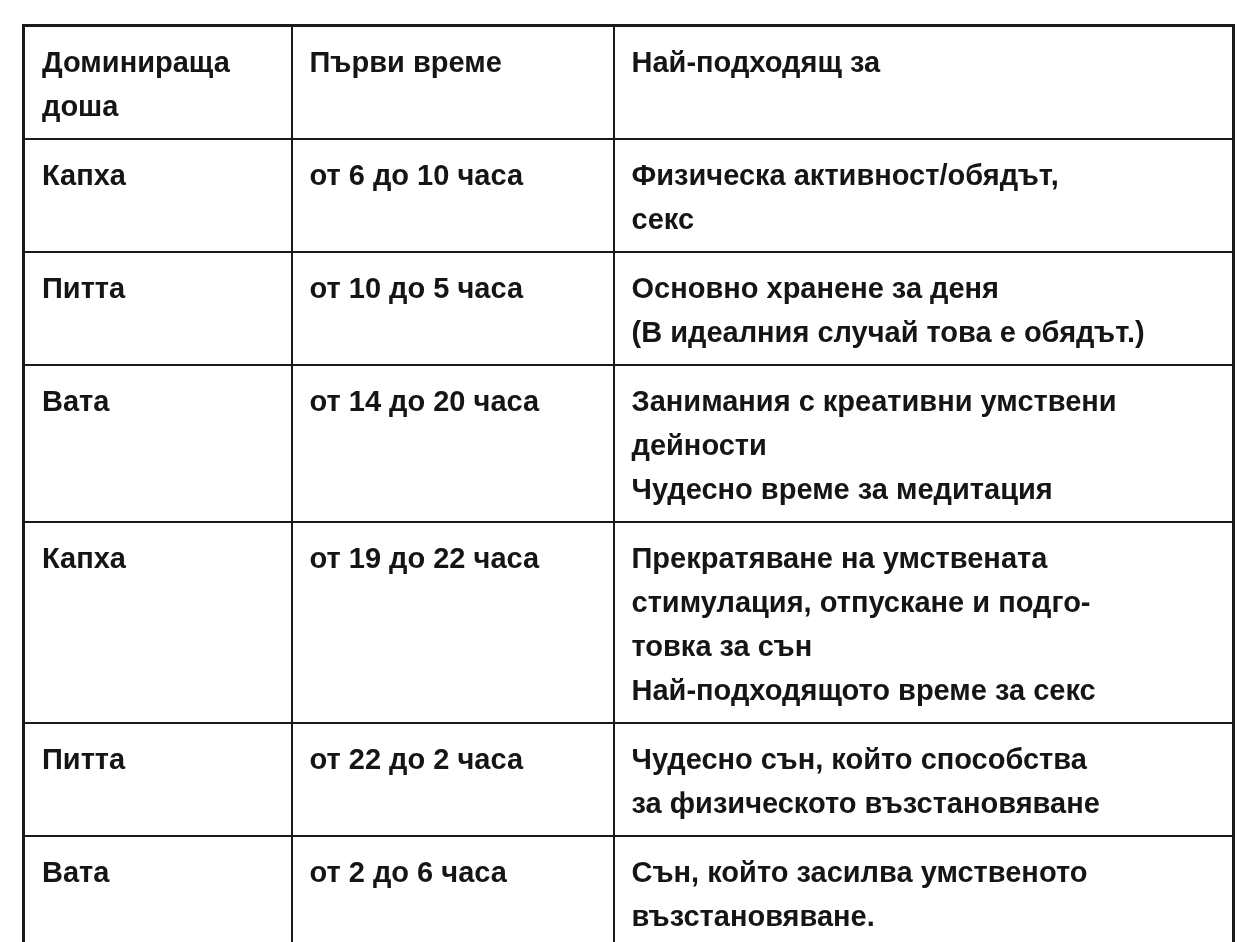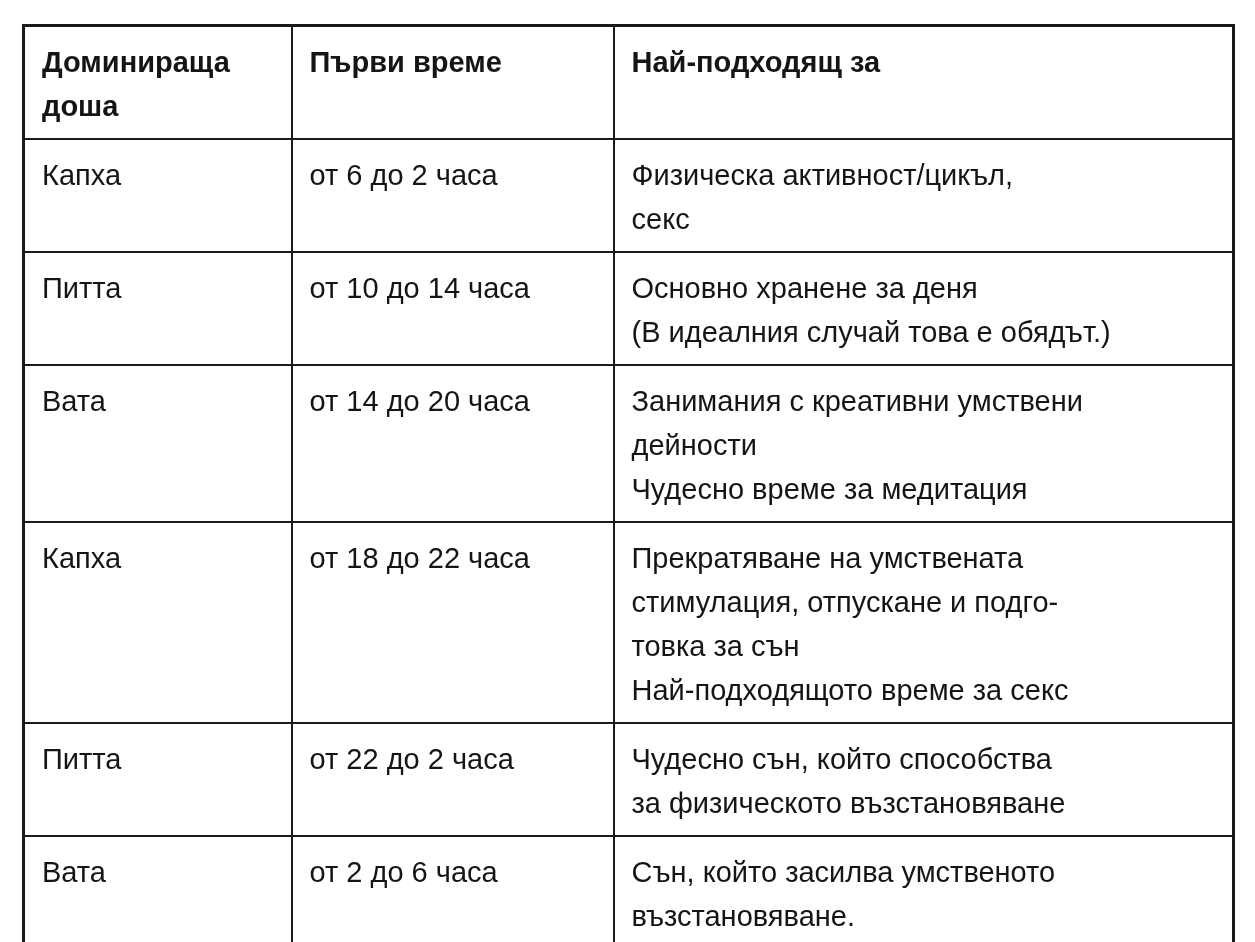--- a/index.html
+++ b/index.html
@@ -27,21 +27,21 @@
     line-height: 44px;
   }
   table.dosha-table th,
   table.dosha-table td {
     border: 2px solid #1a1a1a;
     vertical-align: top;
     text-align: left;
     padding: 13px 16px 10px 17px;
     white-space: pre-line;
     overflow: hidden;
-    font-weight: normal;
+    font-weight: bold;
   }
   table.dosha-table th {
     font-weight: bold;
   }
   col.c-dosha  { width: 268px; }
   col.c-cycle  { width: 322px; }
   col.c-best   { width: 620px; }
 </style>
 </head>
 <body>
@@ -57,40 +57,40 @@
       <tr style="height:104px;">
         <th>Доминираща
 доша</th>
         <th>Първи време</th>
         <th>Най-подходящ за</th>
       </tr>
     </thead>
     <tbody>
       <tr style="height:109px;">
         <td>Капха</td>
-        <td>от 6 до 2 часа</td>
-        <td>Физическа активност/цикъл,
+        <td>от 6 до 10 часа</td>
+        <td>Физическа активност/обядът,
 секс</td>
       </tr>
       <tr style="height:103px;">
         <td>Питта</td>
-        <td>от 10 до 14 часа</td>
+        <td>от 10 до 5 часа</td>
         <td>Основно хранене за деня
 (В идеалния случай това е обядът.)</td>
       </tr>
       <tr style="height:141px;">
         <td>Вата</td>
         <td>от 14 до 20 часа</td>
         <td>Занимания с креативни умствени
 дейности
 Чудесно време за медитация</td>
       </tr>
       <tr style="height:189px;">
         <td>Капха</td>
-        <td>от 18 до 22 часа</td>
+        <td>от 19 до 22 часа</td>
         <td>Прекратяване на умствената
 стимулация, отпускане и подго-
 товка за сън
 Най-подходящото време за секс</td>
       </tr>
       <tr style="height:104px;">
         <td>Питта</td>
         <td>от 22 до 2 часа</td>
         <td>Чудесно сън, който способства
 за физическото възстановяване</td>

